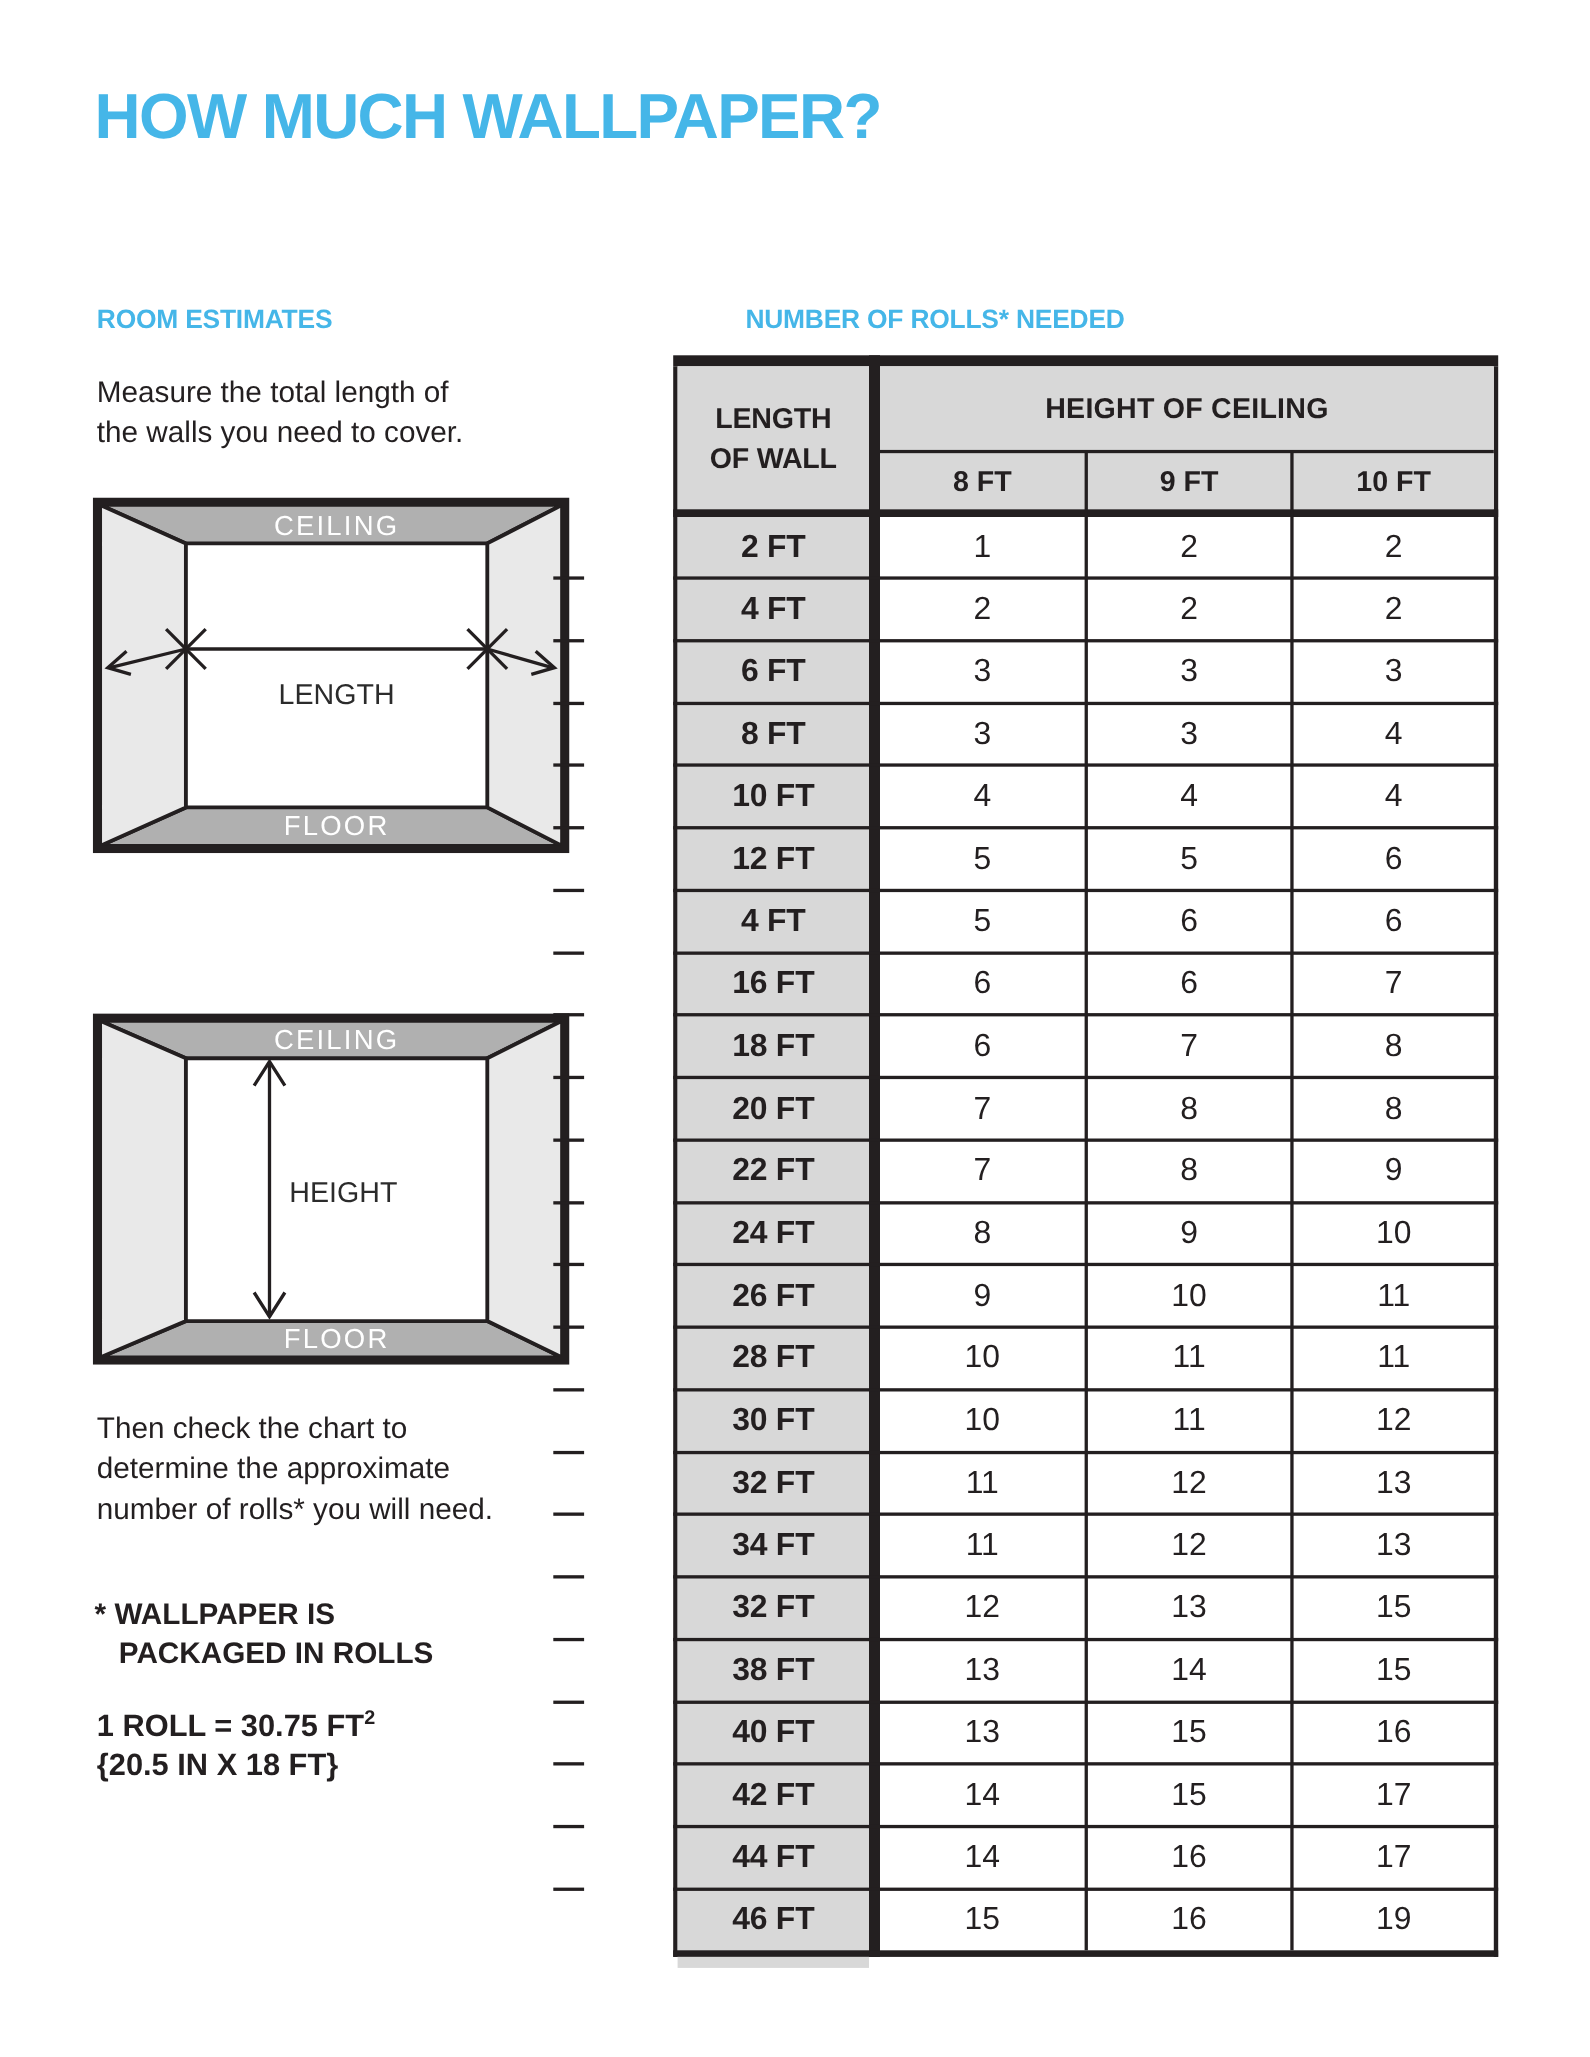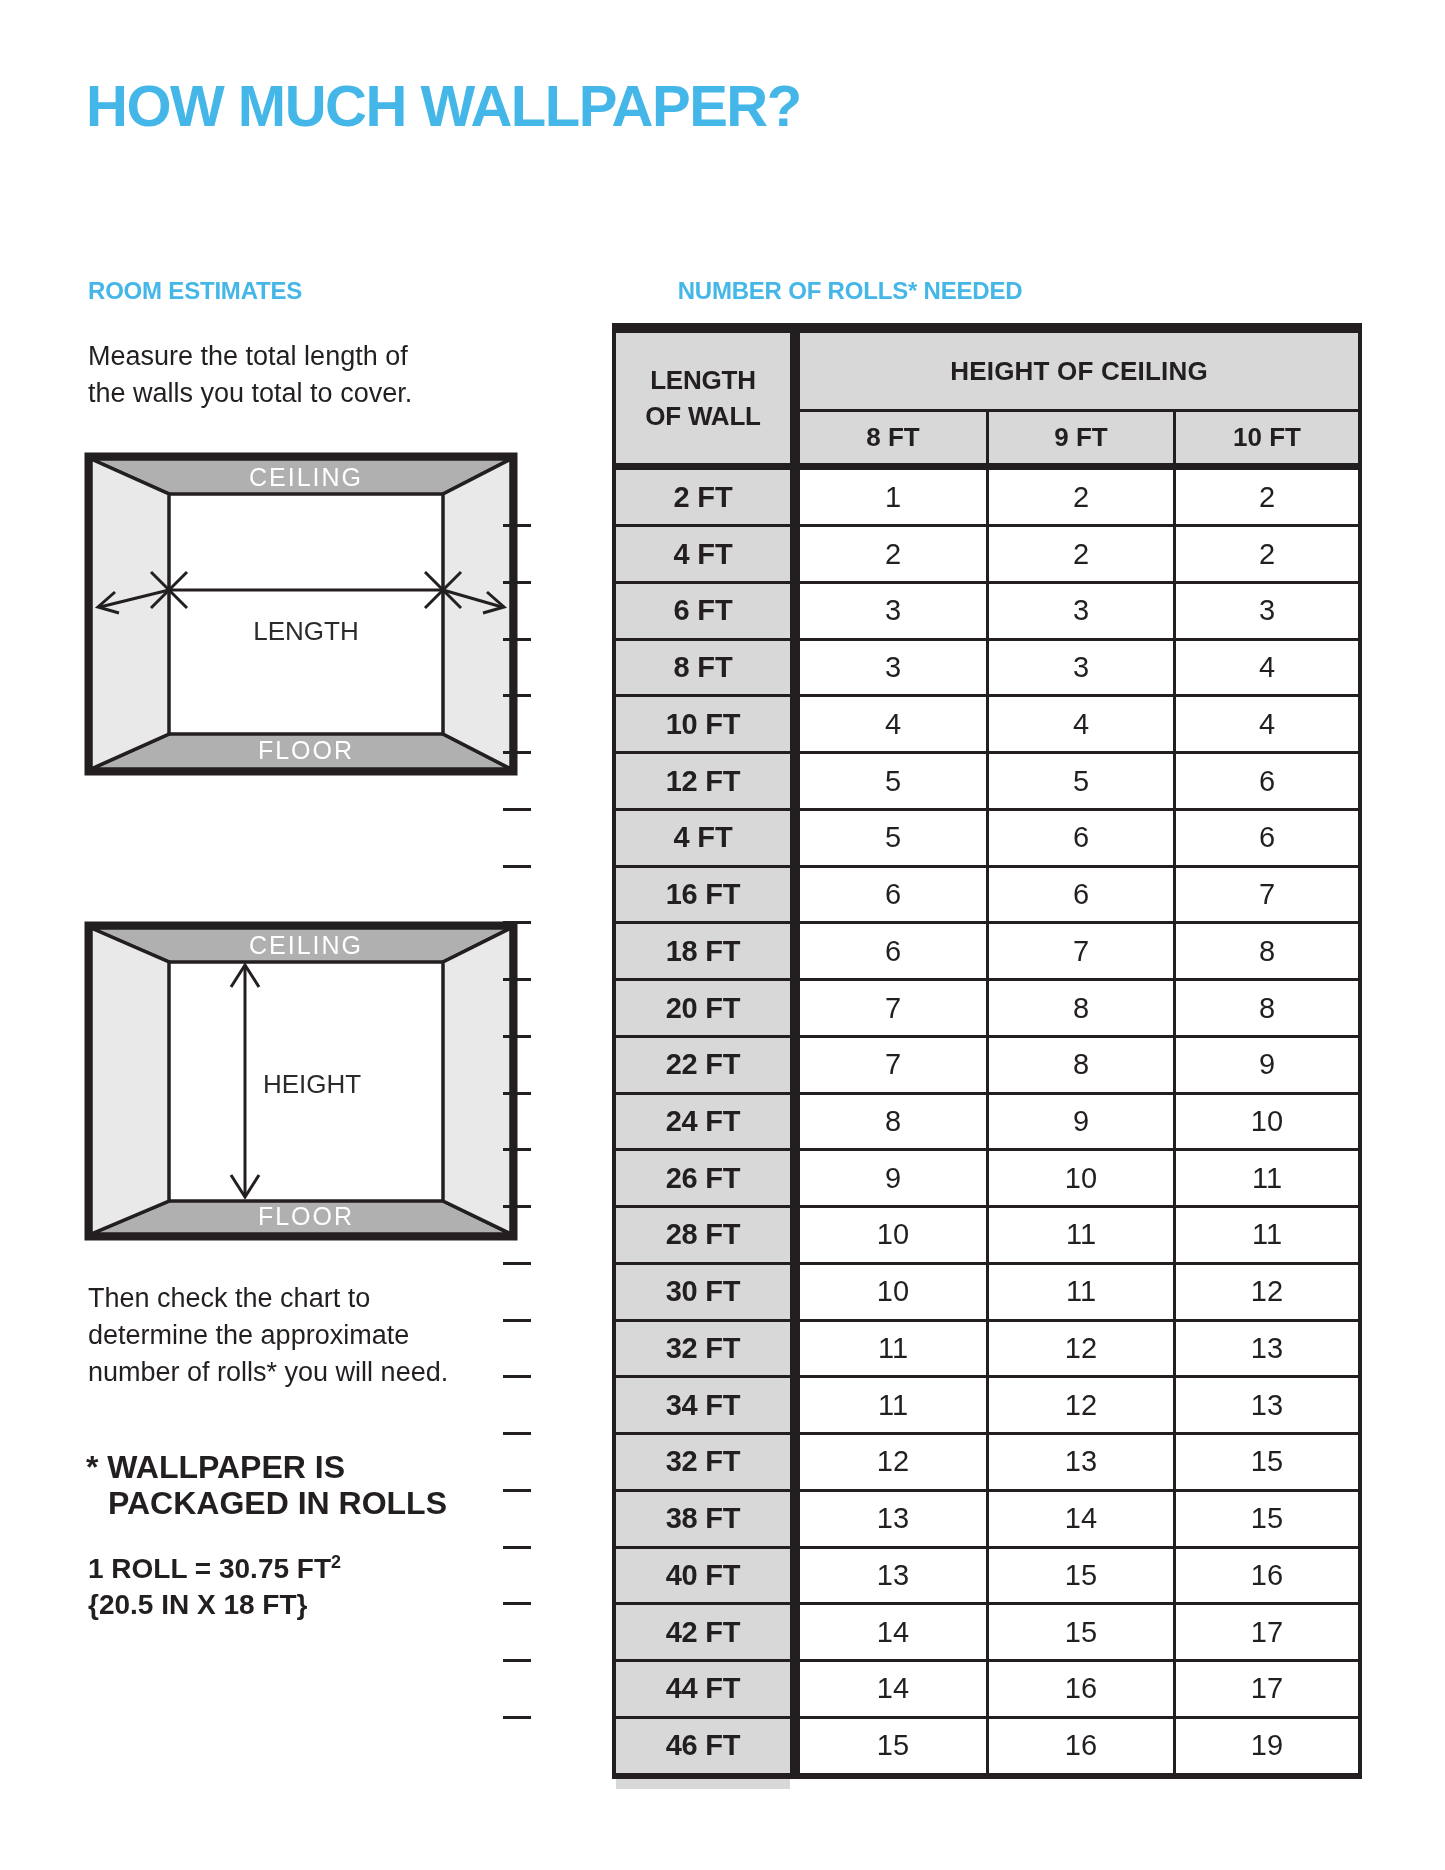--- a/index.html
+++ b/index.html
@@ -26,21 +26,21 @@
     font-size:24px;font-weight:bold;color:var(--blue);letter-spacing:-0.2px;white-space:nowrap;
   }
   .room-estimates{left:88px;top:277px;}
   .table-heading{left:615px;top:277px;width:470px;text-align:center;}
 
   .body-text{font-size:27px;line-height:37px;color:var(--ink);white-space:nowrap;}
   .para1{left:88px;top:338px;}
   .para2{left:88px;top:808px;}
   .para3{left:88px;top:1280px;}
 
-  .footnote{left:86px;top:1449px;font-size:32px;font-weight:bold;line-height:36px;white-space:nowrap;}
+  .footnote{left:86px;top:1449px;font-size:27px;font-weight:bold;line-height:36px;white-space:nowrap;}
   .footnote .indent{padding-left:22px;}
   .rollinfo{left:88px;top:1551px;font-size:28px;font-weight:bold;line-height:36px;white-space:nowrap;}
   .rollinfo sup{font-size:18px;vertical-align:super;line-height:0;}
 
   .diagram{overflow:visible;}
 
   
   .table-wrap{left:612px;top:323px;width:750px;height:1470px;}
   .t-topbar{position:absolute;left:0;top:0;width:750px;height:10px;background:var(--ink);}
   .t-leftedge{position:absolute;left:0;top:10px;width:4px;height:1446px;background:var(--ink);}
@@ -93,21 +93,21 @@
 <body>
 
 <div class="page">
 
   <div class="abs title">HOW MUCH WALLPAPER?</div>
 
   <div class="abs section-head room-estimates">ROOM ESTIMATES</div>
 
   <div class="abs body-text para1">
     <div>Measure the total length of</div>
-    <div>the walls you total to cover.</div>
+    <div>the walls you need to cover.</div>
   </div>
 
   <svg class="abs diagram" style="left:88px;top:456px;" width="426" height="316" viewBox="0 0 426 316">
     <rect x="0" y="0" width="426" height="316" fill="#ffffff"></rect>
     <polygon points="3,3 423,3 355,38 81,38" fill="#b0b0b0" stroke="#231f20" stroke-width="3.5"></polygon>
     <polygon points="3,313 81,278 355,278 423,313" fill="#b0b0b0" stroke="#231f20" stroke-width="3.5"></polygon>
     <polygon points="3,3 81,38 81,278 3,313" fill="#e9e9e9" stroke="#231f20" stroke-width="3.5"></polygon>
     <polygon points="423,3 355,38 355,278 423,313" fill="#e9e9e9" stroke="#231f20" stroke-width="3.5"></polygon>
     <text x="218" y="30" text-anchor="middle" font-size="25" letter-spacing="2" fill="#ffffff">CEILING</text>
     <text x="218" y="303" text-anchor="middle" font-size="25" letter-spacing="2" fill="#ffffff">FLOOR</text>

